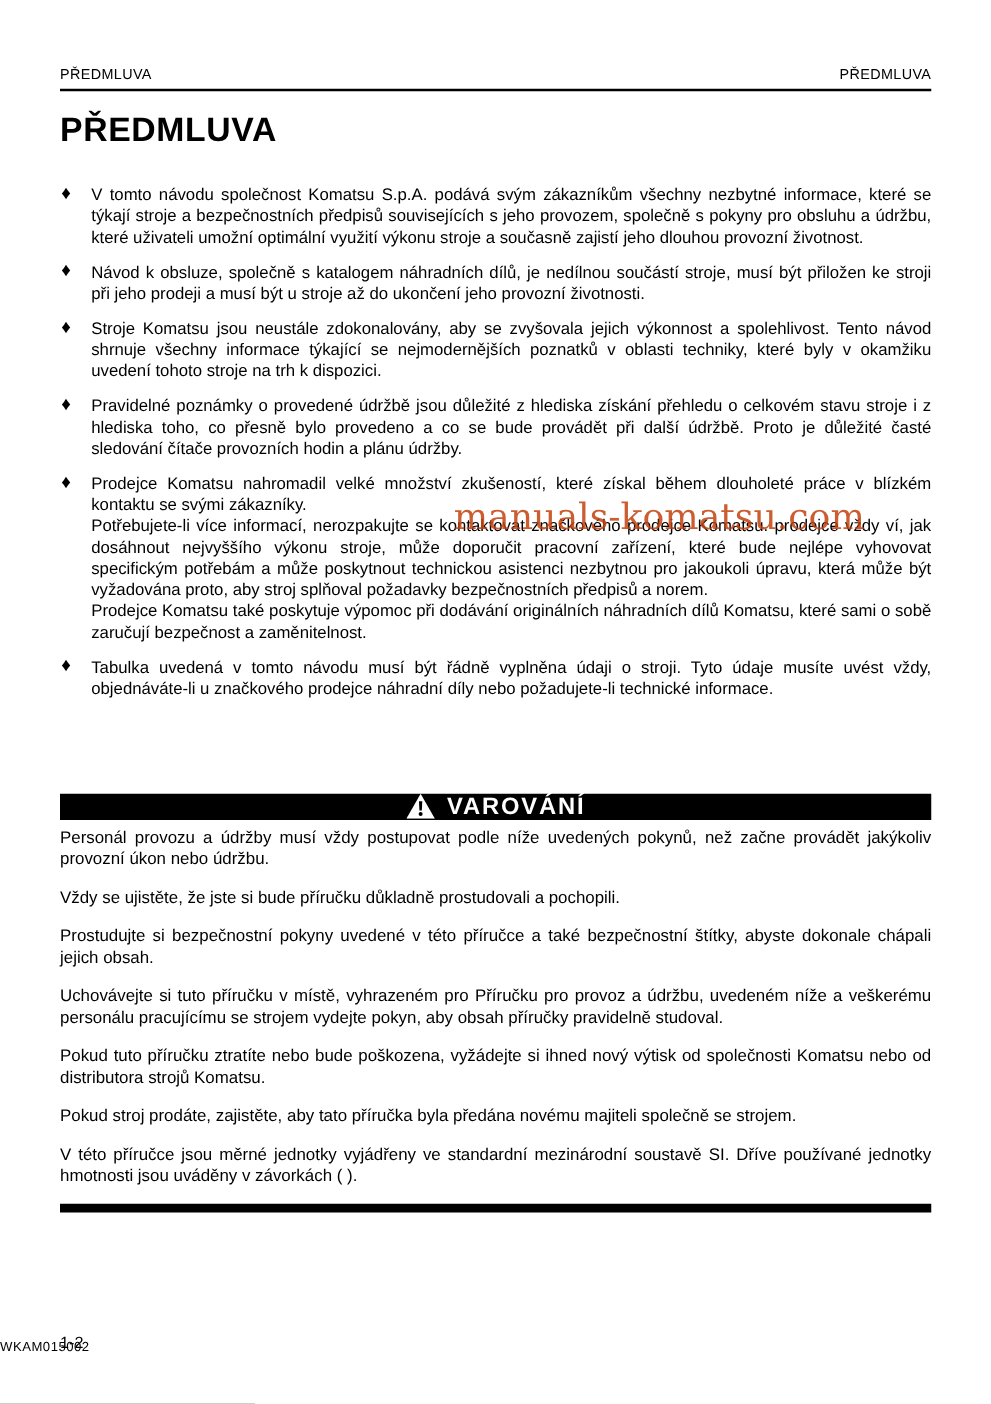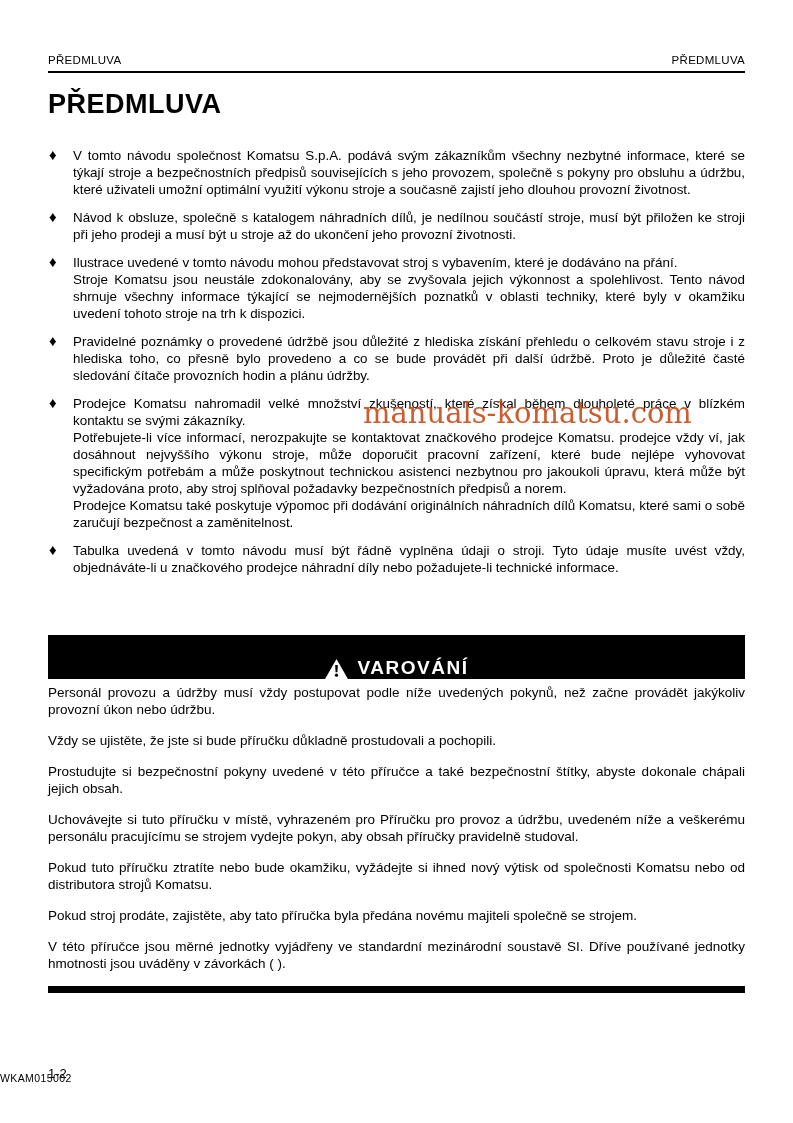--- a/index.html
+++ b/index.html
@@ -28,22 +28,22 @@
   .bullet{display:flex;margin-bottom:11px;}
   .bullet .marker{
     flex:none;width:24px;font-size:15px;line-height:16px;
     padding-left:1px;
   }
   .bullet .btext{flex:1;text-align:justify;font-size:13.4px;line-height:17px;}
   .bullet .btext p{margin:0;}
   
   .warning-section{position:absolute;left:48px;top:635px;width:697px;}
   .warning-bar{
-    background:#000;color:#fff;height:44px;
-    display:flex;align-items:flex-end;justify-content:center;gap:10px;
+    background:#000;color:#fff;height:21px;
+    display:flex;align-items:flex-start;justify-content:center;gap:10px;
     font-size:19px;font-weight:bold;letter-spacing:1.5px;
   }
   .warning-body{margin-top:5px;}
   .warning-body p{
     margin:0 0 14px 0;
     font-size:13.5px;font-weight:normal;line-height:17px;
     text-align:justify;
   }
   .warning-bottom-bar{height:7px;background:#000;margin-top:0px;}
   
@@ -87,21 +87,20 @@
       <div class="bullet">
         <span class="marker">♦</span>
         <div class="btext">
           <p>Návod k obsluze, společně s katalogem náhradních dílů, je nedílnou součástí stroje, musí být přiložen ke stroji při jeho prodeji a musí být u stroje až do ukončení jeho provozní životnosti.</p>
         </div>
       </div>
 
       <div class="bullet">
         <span class="marker">♦</span>
         <div class="btext">
-          <p>Ilustrace uvedené v tomto návodu mohou představovat stroj s vybavením, které je dodáváno na přání.</p>
           <p>Stroje Komatsu jsou neustále zdokonalovány, aby se zvyšovala jejich výkonnost a spolehlivost. Tento návod shrnuje všechny informace týkající se nejmodernějších poznatků v oblasti techniky, které byly v okamžiku uvedení tohoto stroje na trh k dispozici.</p>
         </div>
       </div>
 
       <div class="bullet">
         <span class="marker">♦</span>
         <div class="btext">
           <p>Pravidelné poznámky o provedené údržbě jsou důležité z hlediska získání přehledu o celkovém stavu stroje i z hlediska toho, co přesně bylo provedeno a co se bude provádět při další údržbě. Proto je důležité časté sledování čítače provozních hodin a plánu údržby.</p>
         </div>
       </div>
@@ -136,21 +135,21 @@
           <circle cx="12" cy="17" r="1.7" fill="#000000"></circle>
         </svg>
       </span>
       <span>VAROVÁNÍ</span>
     </div>
     <div class="warning-body">
       <p>Personál provozu a údržby musí vždy postupovat podle níže uvedených pokynů, než začne provádět jakýkoliv provozní úkon nebo údržbu.</p>
       <p>Vždy se ujistěte, že jste si bude příručku důkladně prostudovali a pochopili.</p>
       <p>Prostudujte si bezpečnostní pokyny uvedené v této příručce a také bezpečnostní štítky, abyste dokonale chápali jejich obsah.</p>
       <p>Uchovávejte si tuto příručku v místě, vyhrazeném pro Příručku pro provoz a údržbu, uvedeném níže a veškerému personálu pracujícímu se strojem vydejte pokyn, aby obsah příručky pravidelně studoval.</p>
-      <p>Pokud tuto příručku ztratíte nebo bude okamžiku, vyžádejte si ihned nový výtisk od společnosti Komatsu nebo od distributora strojů Komatsu.</p>
+      <p>Pokud tuto příručku ztratíte nebo bude poškozena, vyžádejte si ihned nový výtisk od společnosti Komatsu nebo od distributora strojů Komatsu.</p>
       <p>Pokud stroj prodáte, zajistěte, aby tato příručka byla předána novému majiteli společně se strojem.</p>
       <p>V této příručce jsou měrné jednotky vyjádřeny ve standardní mezinárodní soustavě SI. Dříve používané jednotky hmotnosti jsou uváděny v závorkách ( ).</p>
     </div>
     <div class="warning-bottom-bar"></div>
   </div>
 
   <div class="footer-page">1-2</div>
   <div class="footer-code">WKAM015002</div>
 
 </div>

